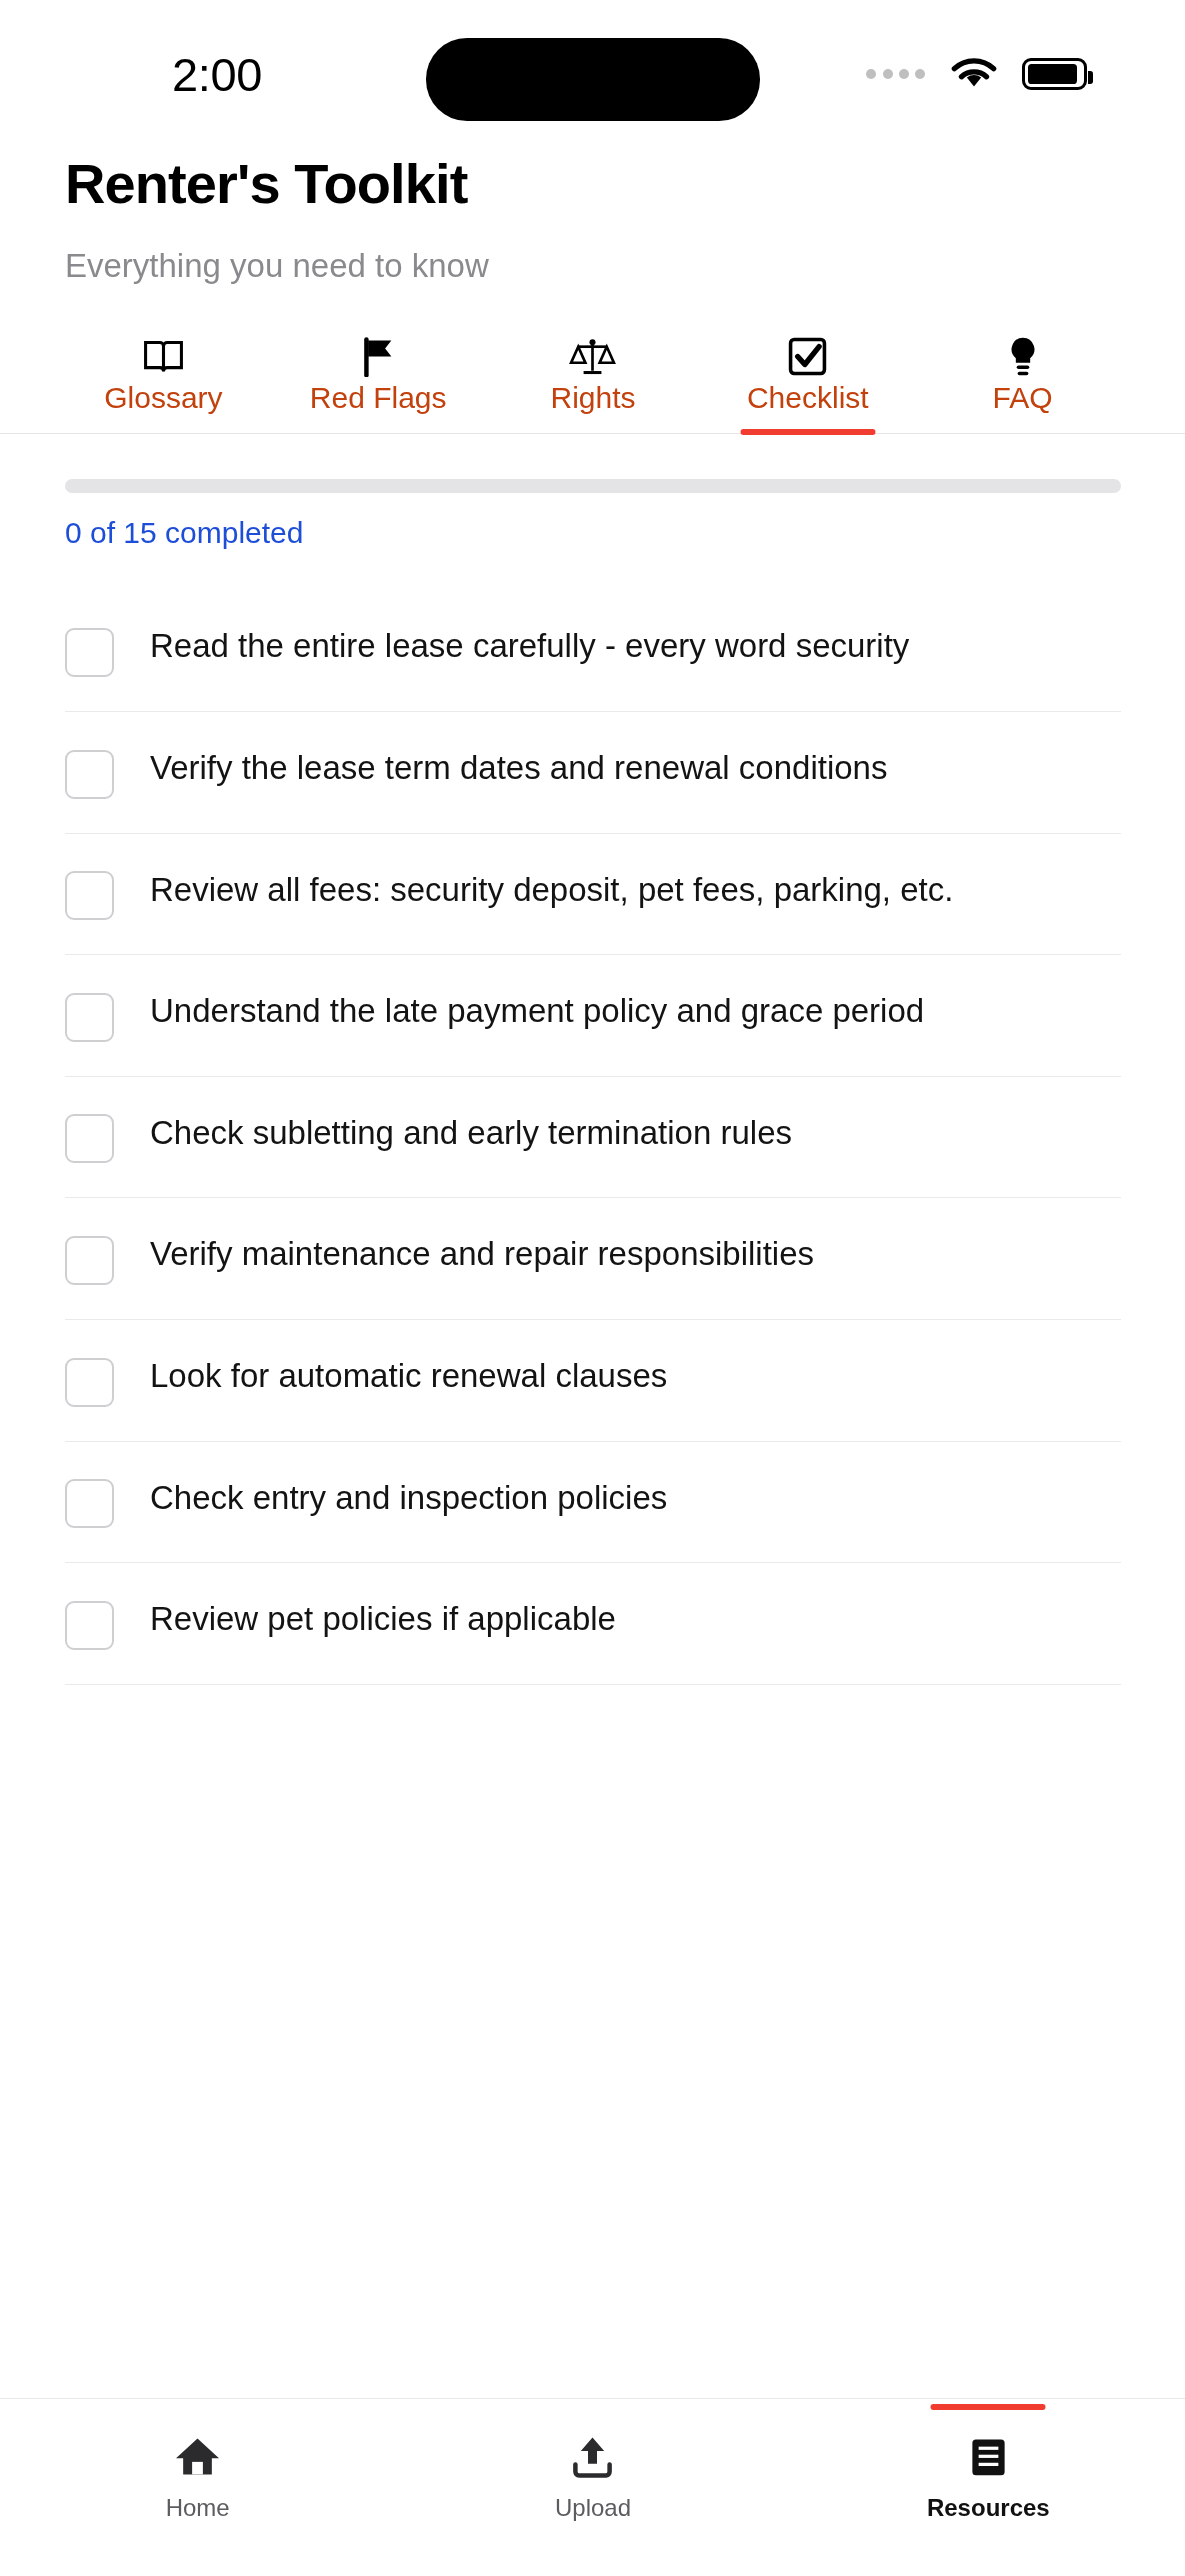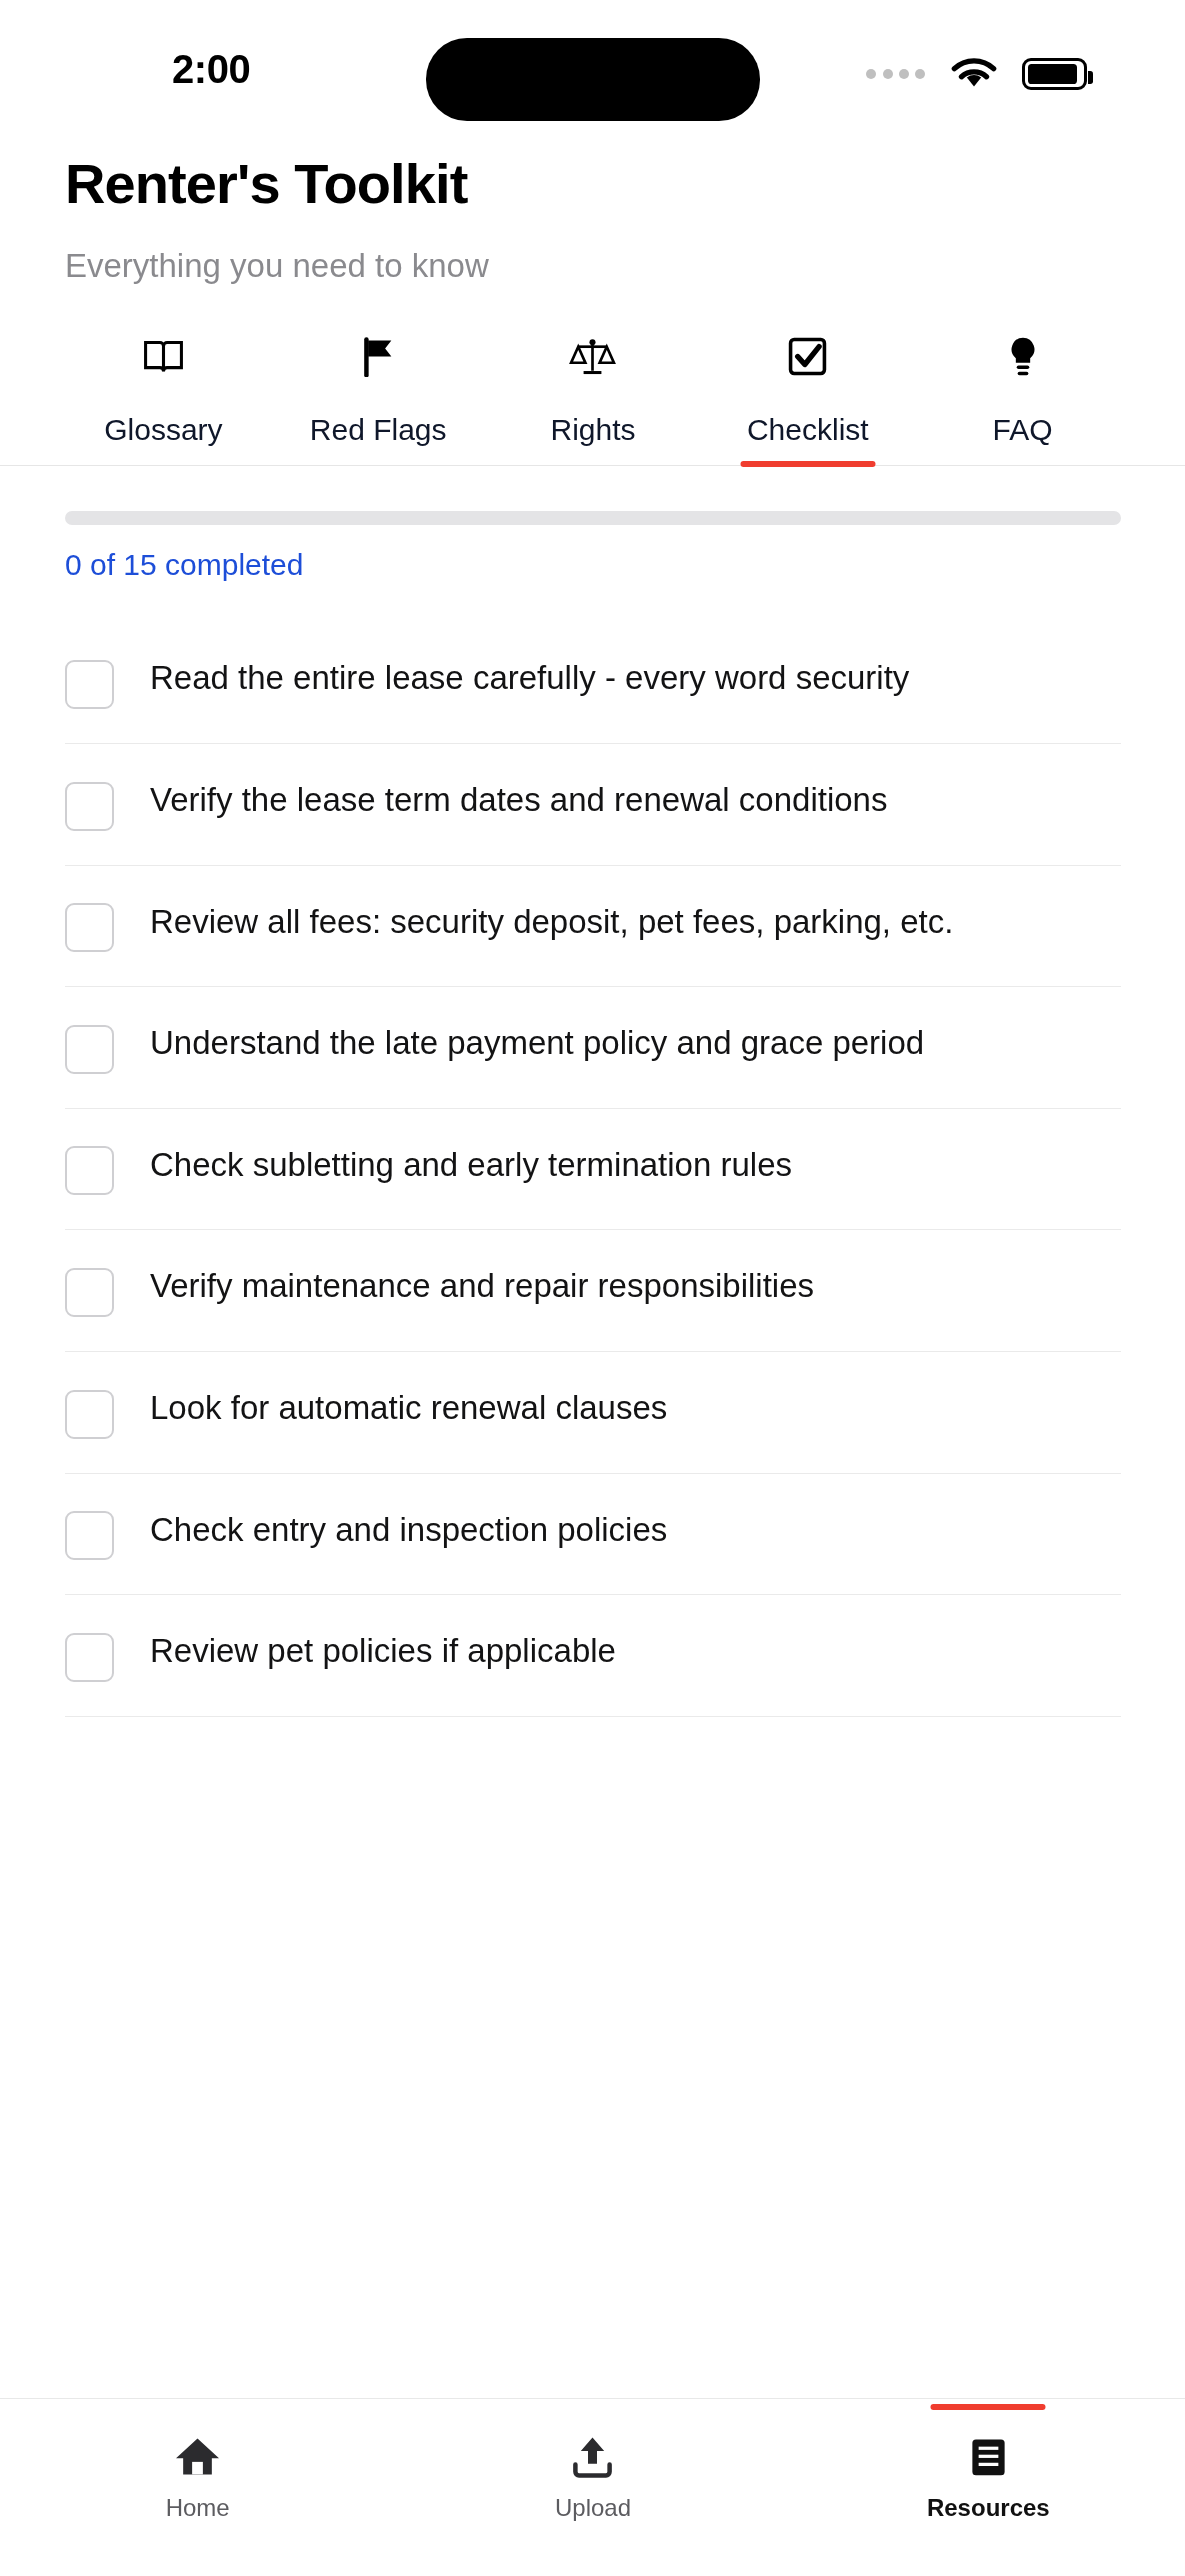--- a/index.html
+++ b/index.html
@@ -16,22 +16,22 @@
   .status-bar {
     height: 153px;
     position: relative;
     display: flex;
     align-items: center;
   }
   .status-time {
     position: absolute;
     left: 172px;
     top: 47px;
-    font-size: 40px;
-    font-weight: bold;
+    font-size: 47px;
+    font-weight: normal;
     color: #000;
     letter-spacing: -0.4px;
   }
   .dynamic-island {
     position: absolute;
     left: 426px;
     top: 38px;
     width: 334px;
     height: 83px;
     border-radius: 41px;
@@ -95,23 +95,23 @@
     flex: 1;
   }
   .tab-icon {
     height: 49px;
     display: flex;
     align-items: center;
     justify-content: center;
     color: #000;
   }
   .tab-label {
-    margin-top: 32px;
+    margin-top: 0;
     font-size: 30px;
-    color: #0f172a;
+    color: #c2410c;
     padding-bottom: 18px;
   }
   .tab.active .tab-label { font-weight: normal; }
   .tab.active .tab-underline {
     position: absolute;
     bottom: -2.7px;
     left: 50%;
     transform: translateX(-50%);
     width: 135px;
     height: 6.3px;

